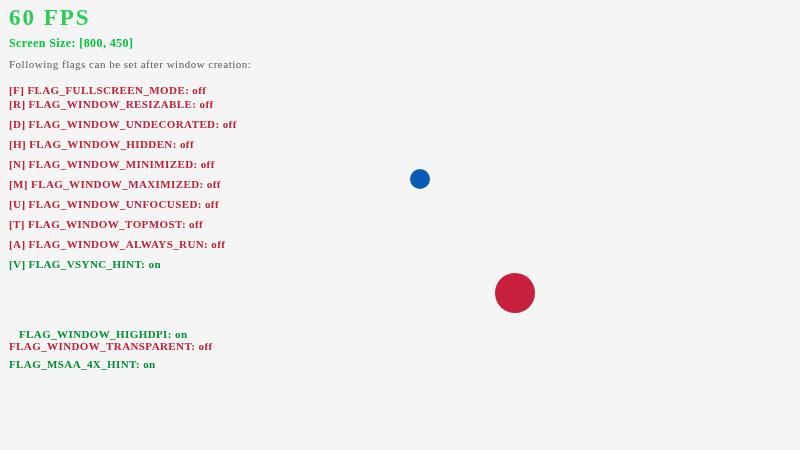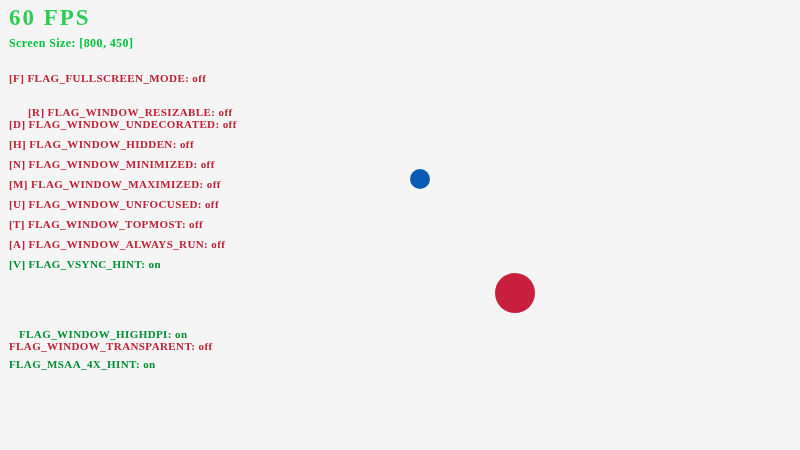--- a/index.html
+++ b/index.html
@@ -94,24 +94,25 @@
 </style>
 </head>
 <body>
 
 <div id="app" style="background: rgb(245, 245, 245);">
 
   <div id="fps-counter">60 FPS</div>
 
   <div id="screen-size">Screen Size: [800, 450]</div>
 
+  <div id="header-after" class="section-header">Following flags can be set after window creation:</div>
 
   <div id="runtime-flag-list">
-      <div class="flag-line flag-off" style="top: 72px;"><span class="lbl">[F] FLAG_FULLSCREEN_MODE: </span><span class="val">off</span></div>
-      <div class="flag-line flag-off" style="top: 106px; margin-left: 19px;"><span class="lbl">[R] FLAG_WINDOW_RESIZABLE: </span><span class="val">off</span></div>
+      <div class="flag-line flag-off" style="top: 84px;"><span class="lbl">[F] FLAG_FULLSCREEN_MODE: </span><span class="val">off</span></div>
+      <div class="flag-line flag-off" style="top: 98px;"><span class="lbl">[R] FLAG_WINDOW_RESIZABLE: </span><span class="val">off</span></div>
       <div class="flag-line flag-off" style="top: 118px;"><span class="lbl">[D] FLAG_WINDOW_UNDECORATED: </span><span class="val">off</span></div>
       <div class="flag-line flag-off" style="top: 138px;"><span class="lbl">[H] FLAG_WINDOW_HIDDEN: </span><span class="val">off</span></div>
       <div class="flag-line flag-off" style="top: 158px;"><span class="lbl">[N] FLAG_WINDOW_MINIMIZED: </span><span class="val">off</span></div>
       <div class="flag-line flag-off" style="top: 178px; text-align: right;"><span class="lbl">[M] FLAG_WINDOW_MAXIMIZED: </span><span class="val">off</span></div>
       <div class="flag-line flag-off" style="top: 198px;"><span class="lbl">[U] FLAG_WINDOW_UNFOCUSED: </span><span class="val">off</span></div>
       <div class="flag-line flag-off" style="top: 218px;"><span class="lbl">[T] FLAG_WINDOW_TOPMOST: </span><span class="val">off</span></div>
       <div class="flag-line flag-off" style="top: 238px;"><span class="lbl">[A] FLAG_WINDOW_ALWAYS_RUN: </span><span class="val">off</span></div>
       <div class="flag-line flag-on" style="top: 258px;"><span class="lbl">[V] FLAG_VSYNC_HINT: </span><span class="val">on</span></div>
     </div>
 

